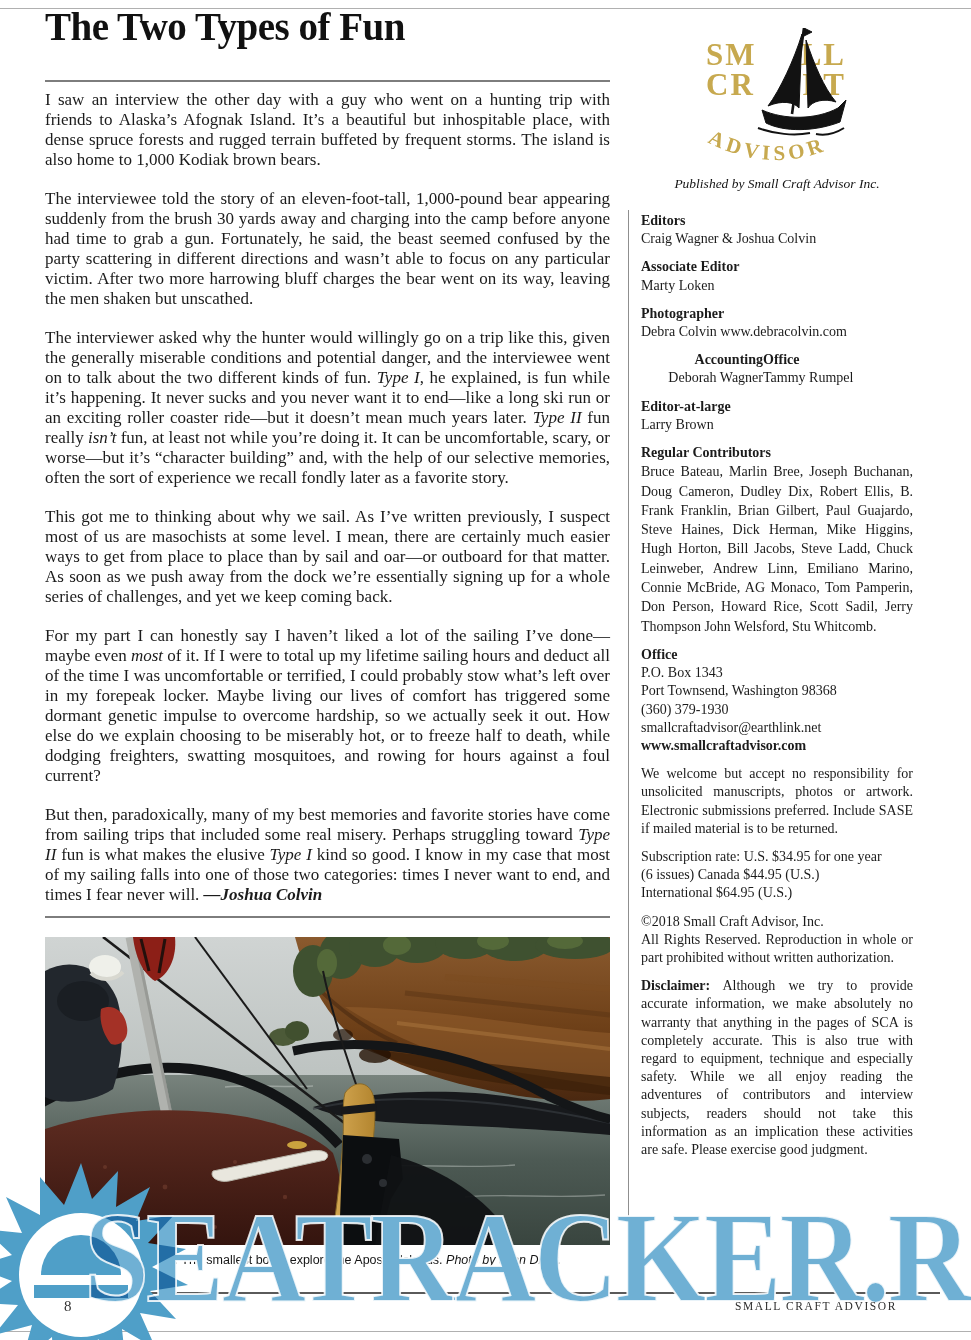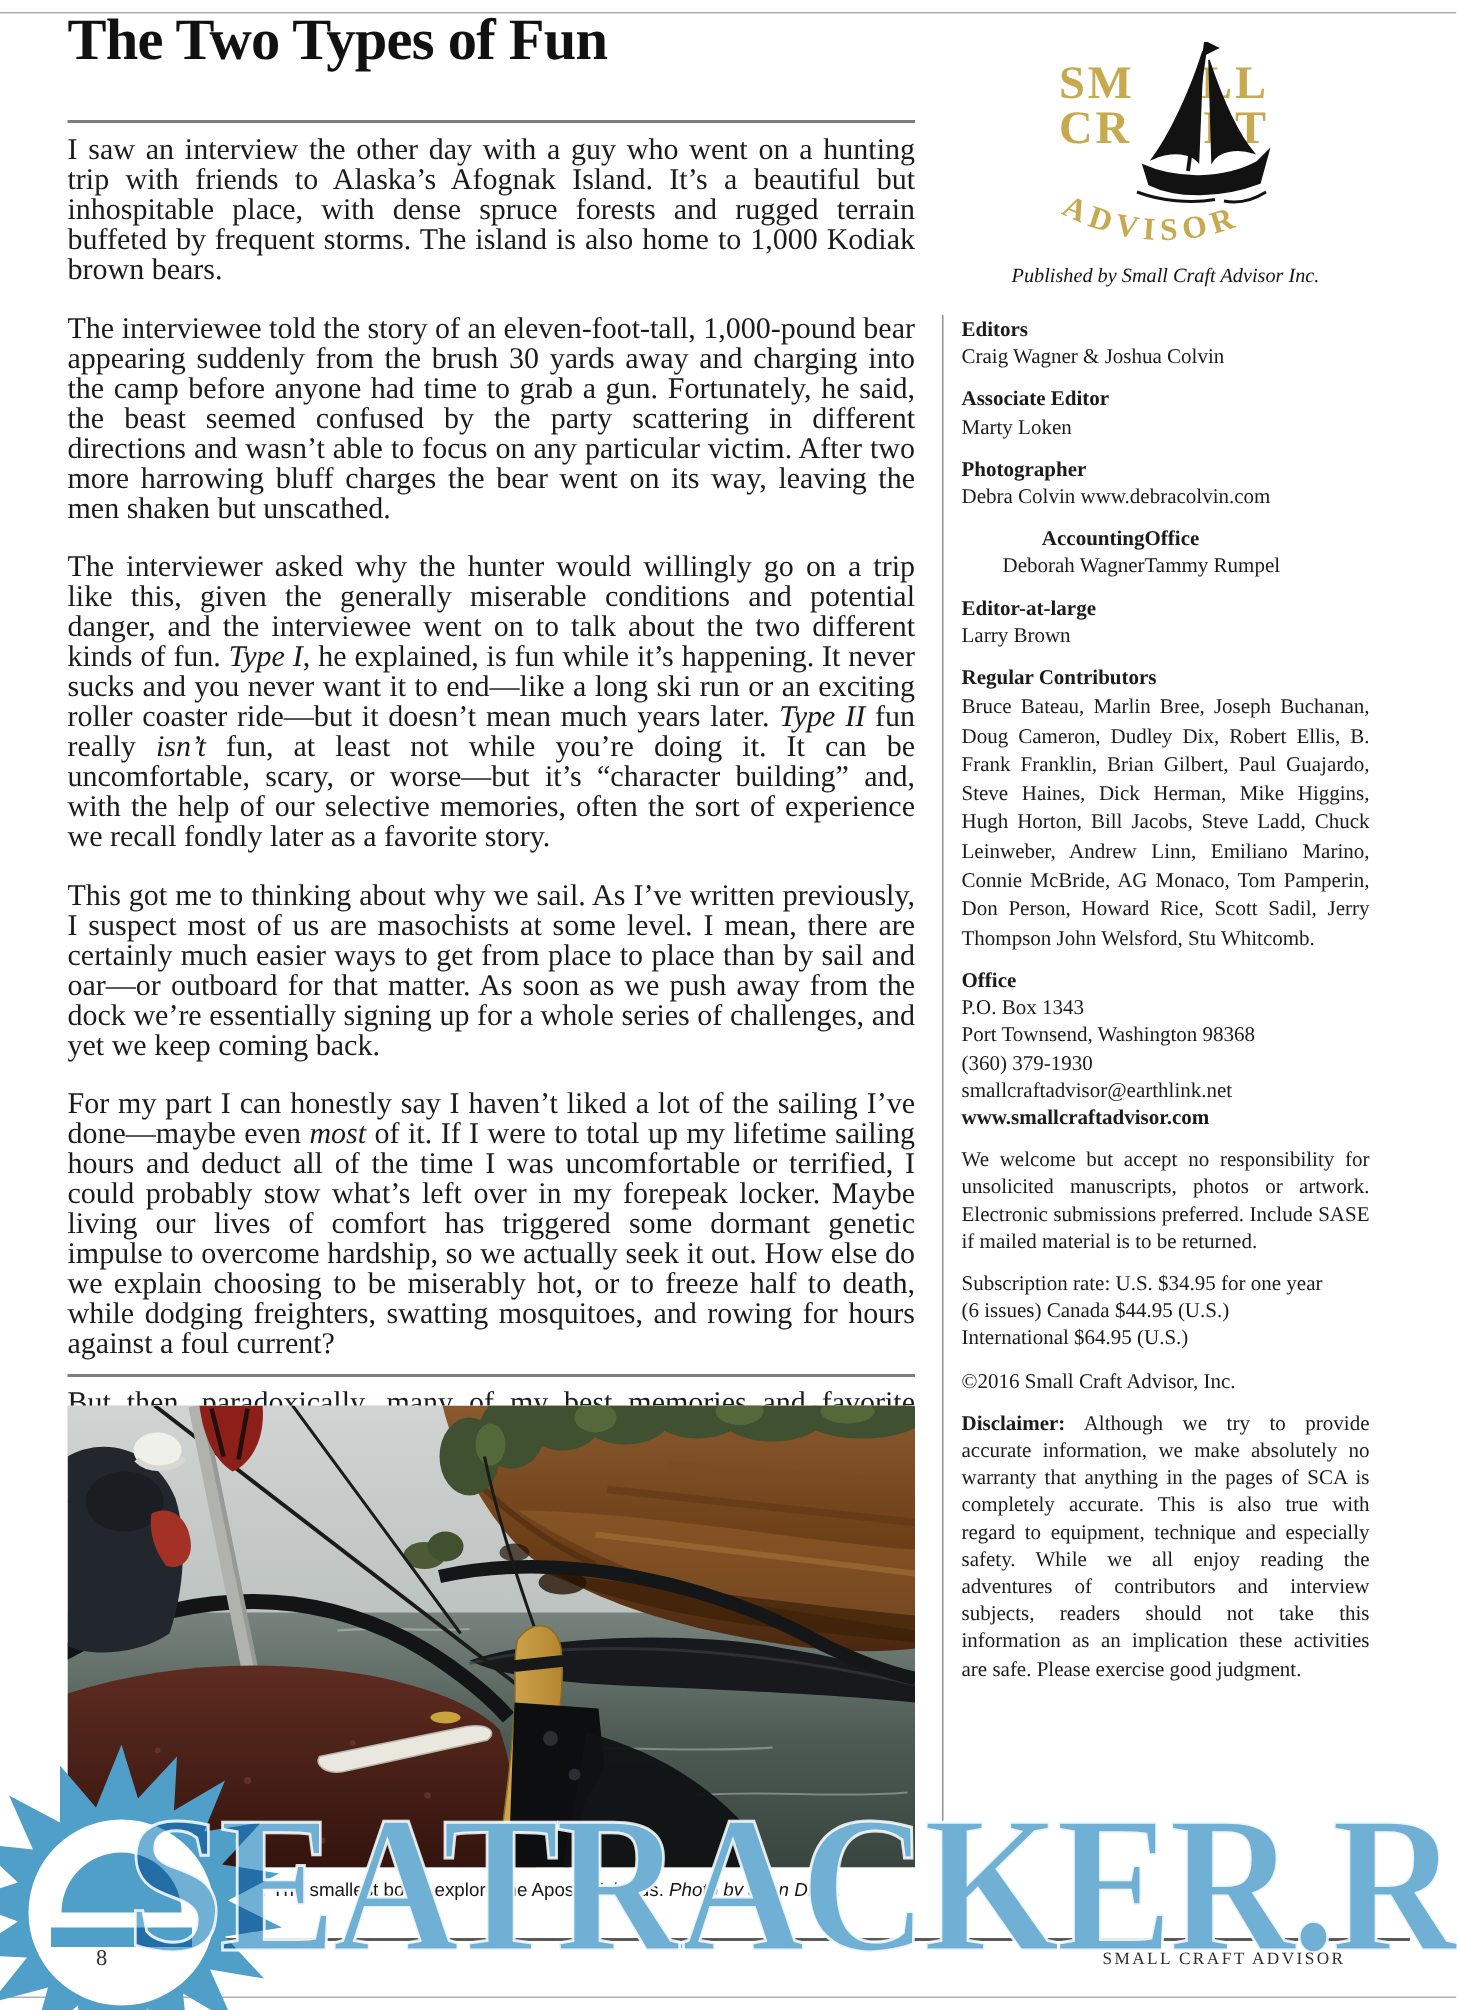--- a/index.html
+++ b/index.html
@@ -10,21 +10,21 @@
   .edge { position:absolute; left:0; width:971px; height:1px; background:#b0b0b0; }
   .edge.top { top:8px; }
   .edge.bottom { top:1331px; }
 
   
   .article-col { position:absolute; left:45px; top:0; width:565px; }
   h1.title { position:absolute; left:0; top:4px; width:565px;
              font-size:39px; font-weight:700; letter-spacing:-0.5px; color:#111; }
   .title-rule { position:absolute; left:0; top:80px; width:565px; height:2px; background:#7d7d7d; }
   .body-text { position:absolute; left:0; top:90px; width:565px;
-               font-size:20px; line-height:20px; text-align:justify; }
+               font-size:17px; line-height:20px; text-align:justify; }
   .body-text p { margin-bottom:19px; }
   .body-text em { font-style:italic; }
   .body-text strong { font-weight:bold; }
   .end-rule { position:absolute; left:0; top:916px; width:565px; height:2px; background:#7d7d7d; }
 
   
   .photo { position:absolute; left:0; top:937px; width:565px; height:308px; overflow:hidden;
            background:linear-gradient(#cdd1d0,#bfc5c3); }
   .photo svg { display:block; width:565px; height:308px; }
   .caption { position:absolute; left:0; top:1253px; width:565px; text-align:center;
@@ -287,21 +287,22 @@
 
   <p class="mh-p just">We welcome but accept no responsibility for unsolicited manuscripts, photos or artwork. Electronic submissions preferred. Include SASE if mailed material is to be returned.</p>
 
   <div class="mh">
     <div>Subscription rate: U.S. $34.95 for one year</div>
     <div>(6 issues) Canada $44.95 (U.S.)</div>
     <div>International $64.95 (U.S.)</div>
   </div>
 
   <div class="mh">
-    <div>©2016 Small Craft Advisor, Inc.</div>
+    <div>©2018 Small Craft Advisor, Inc.</div>
+    <div class="just">All Rights Reserved. Reproduction in whole or part prohibited without written authorization.</div>
   </div>
 
   <p class="mh-p just"><strong>Disclaimer:</strong> Although we try to provide accurate information, we make absolutely no warranty that anything in the pages of SCA is completely accurate. This is also true with regard to equipment, technique and especially safety. While we all enjoy reading the adventures of contributors and interview subjects, readers should not take this information as an implication these activities are safe. Please exercise good judgment.</p>
 </aside>
 
 <div class="footer-rule"></div>
 <div class="page-num">8</div>
 <div class="footer-brand">SMALL CRAFT ADVISOR</div>
 
 <div class="wm-layer">

